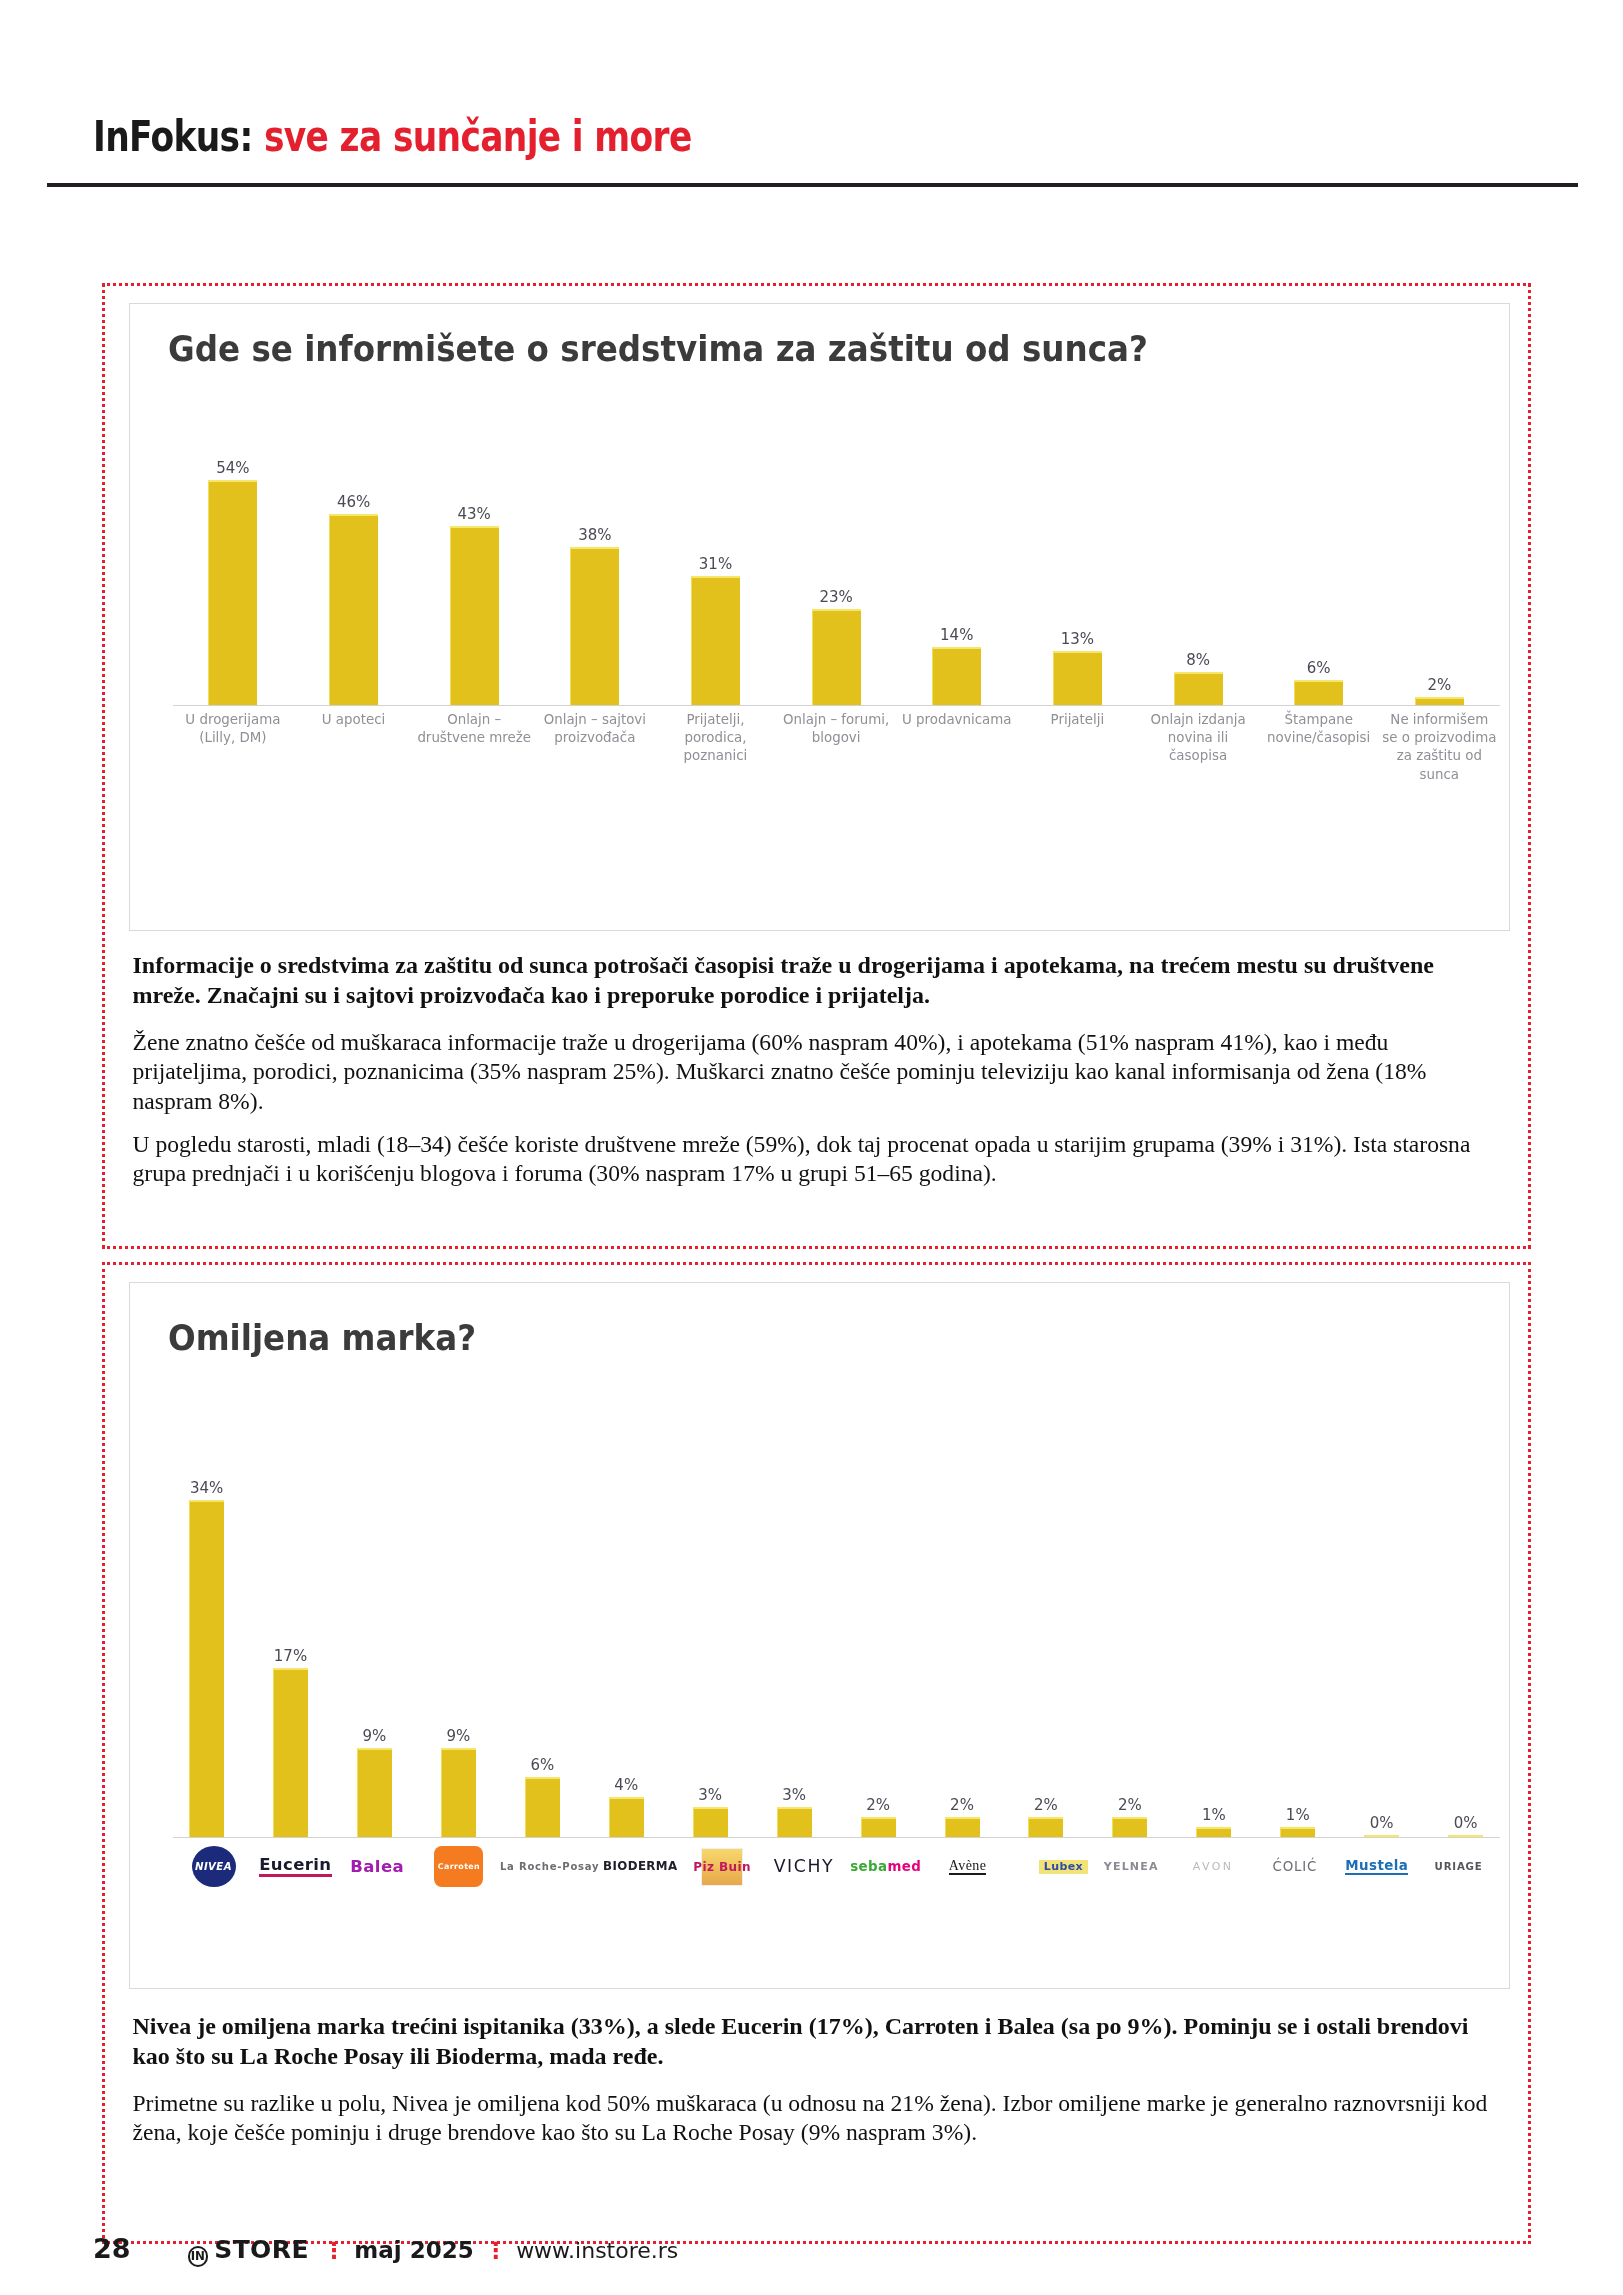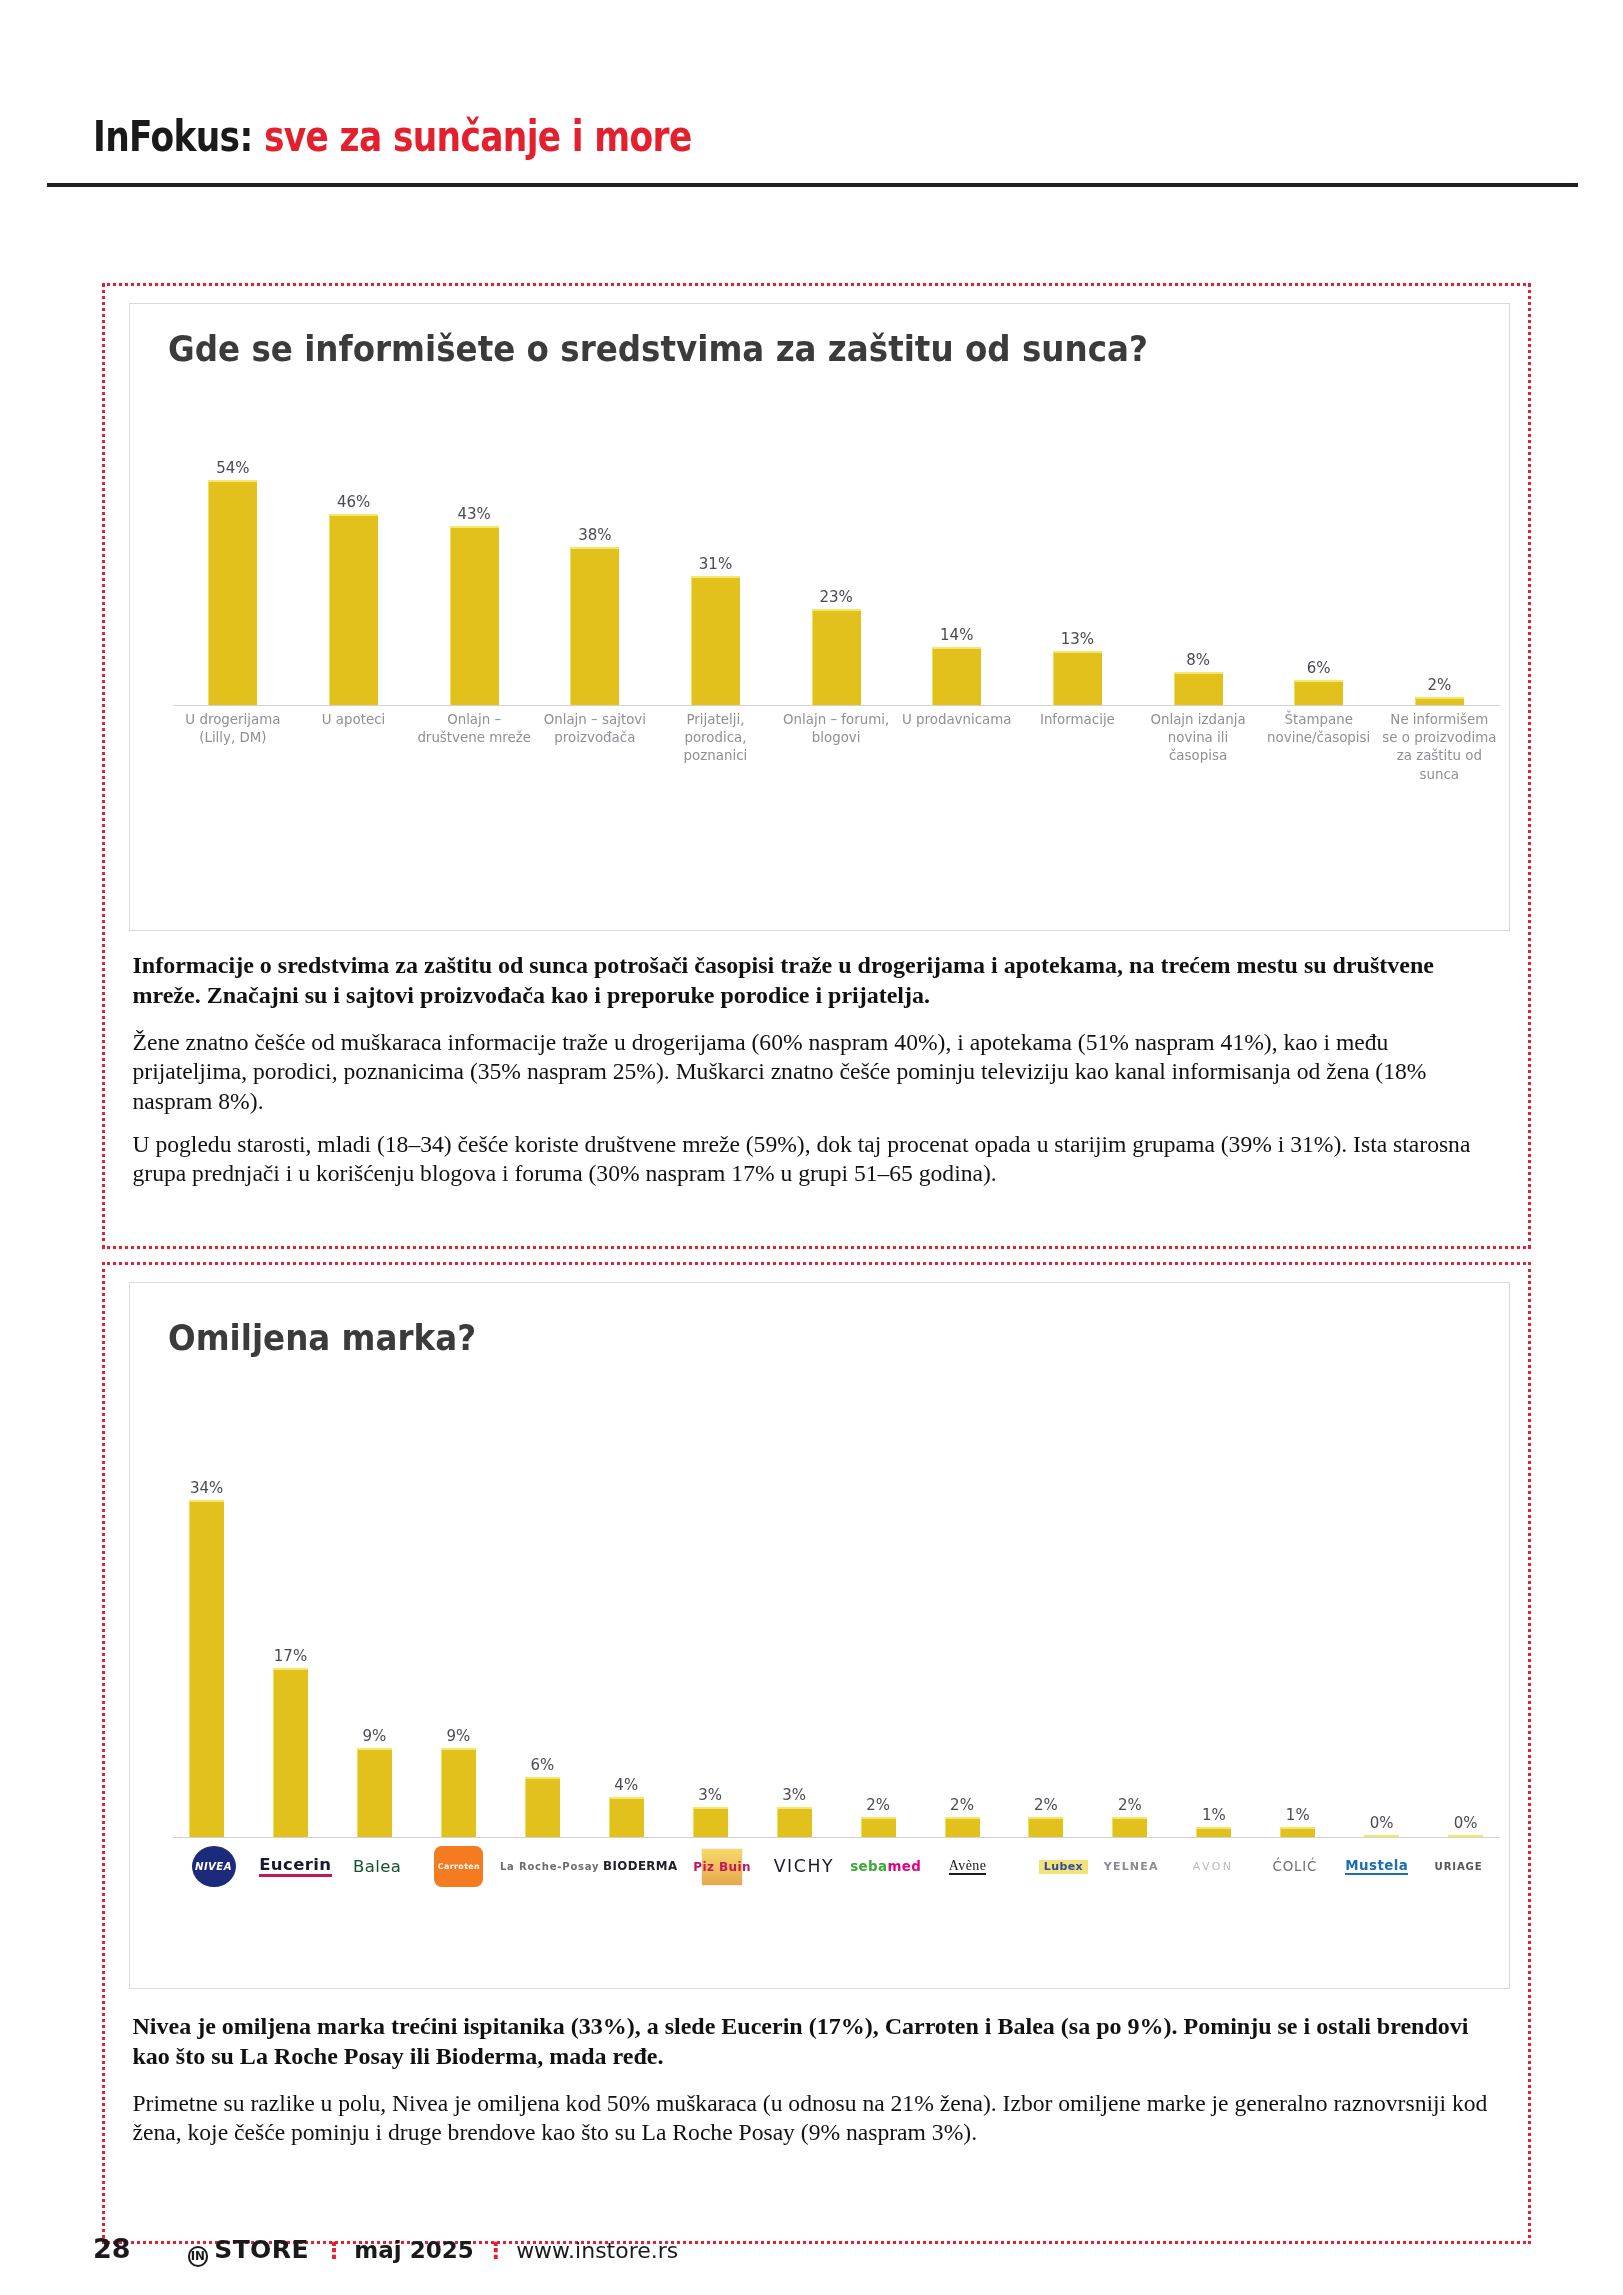--- a/index.html
+++ b/index.html
@@ -166,21 +166,21 @@
     white-space: nowrap;
   }
   .logo-nivea {
     width: 44px; height: 41px; border-radius: 50%;
     background: #1b2a7a; color: #fff;
     display: flex; align-items: center; justify-content: center;
     font-size: 10.2px; font-style: italic;
   }
   .logo-eucerin { color: #1a1a2e; font-size: 16.5px; font-weight: 700;
     border-bottom: 3.1px solid #c2185b; padding-bottom: 0.8px; }
-  .logo-balea   { color: #14532d; font-size: 16.5px; font-weight: 400; }
+  .logo-balea   { color: #a21caf; font-size: 16.5px; font-weight: 700; }
   .logo-carroten{
     width: 49px; height: 41px; background: #f47b20; color: #fff;
     display: flex; align-items: center; justify-content: center;
     font-size: 7.9px; border-radius: 7.9px;
     transform: rotate(0deg);
   }
   .logo-lrp   { color: #6d6d72; font-size: 10px; letter-spacing: 0.8px; font-weight: 700; }
   .logo-bioderma { color: #20202a; font-size: 11.8px; letter-spacing: 0.4px; }
   .logo-pizbuin {
     width: 42px; height: 38px;
@@ -344,21 +344,21 @@
         </div>
       <div class="axis-line" id="axis-1"></div>
       <div class="xlabels" id="xlabels-1">
           <div class="xlab">U drogerijama (Lilly, DM)</div>
           <div class="xlab">U apoteci</div>
           <div class="xlab">Onlajn – društvene mreže</div>
           <div class="xlab">Onlajn – sajtovi proizvođača</div>
           <div class="xlab">Prijatelji, porodica, poznanici</div>
           <div class="xlab">Onlajn – forumi, blogovi</div>
           <div class="xlab">U prodavnicama</div>
-          <div class="xlab">Informacije</div>
+          <div class="xlab">Prijatelji</div>
           <div class="xlab">Onlajn izdanja novina ili časopisa</div>
           <div class="xlab">Štampane novine/časopisi</div>
           <div class="xlab">Ne informišem se o proizvodima za zaštitu od sunca</div>
         </div>
     </div>
 
     <div class="copy" id="copy-1" style="position:absolute;left:27.5px;top:664px;width:1370px;">
       <p class="lead">Informacije o sredstvima za zaštitu od sunca potrošači časopisi traže u drogerijama i apotekama, na trećem mestu su društvene mreže. Značajni su i sajtovi proizvođača kao i preporuke porodice i prijatelja.</p>
       <p class="body-p">Žene znatno češće od muškaraca informacije traže u drogerijama (60% naspram 40%), i apotekama (51% naspram 41%), kao i među prijateljima, porodici, poznanicima (35% naspram 25%). Muškarci znatno češće pominju televiziju kao kanal informisanja od žena (18% naspram 8%).</p>
       <p class="body-p">U pogledu starosti, mladi (18–34) češće koriste društvene mreže (59%), dok taj procenat opada u starijim grupama (39% i 31%). Ista starosna grupa prednjači i u korišćenju blogova i foruma (30% naspram 17% u grupi 51–65 godina).</p>

